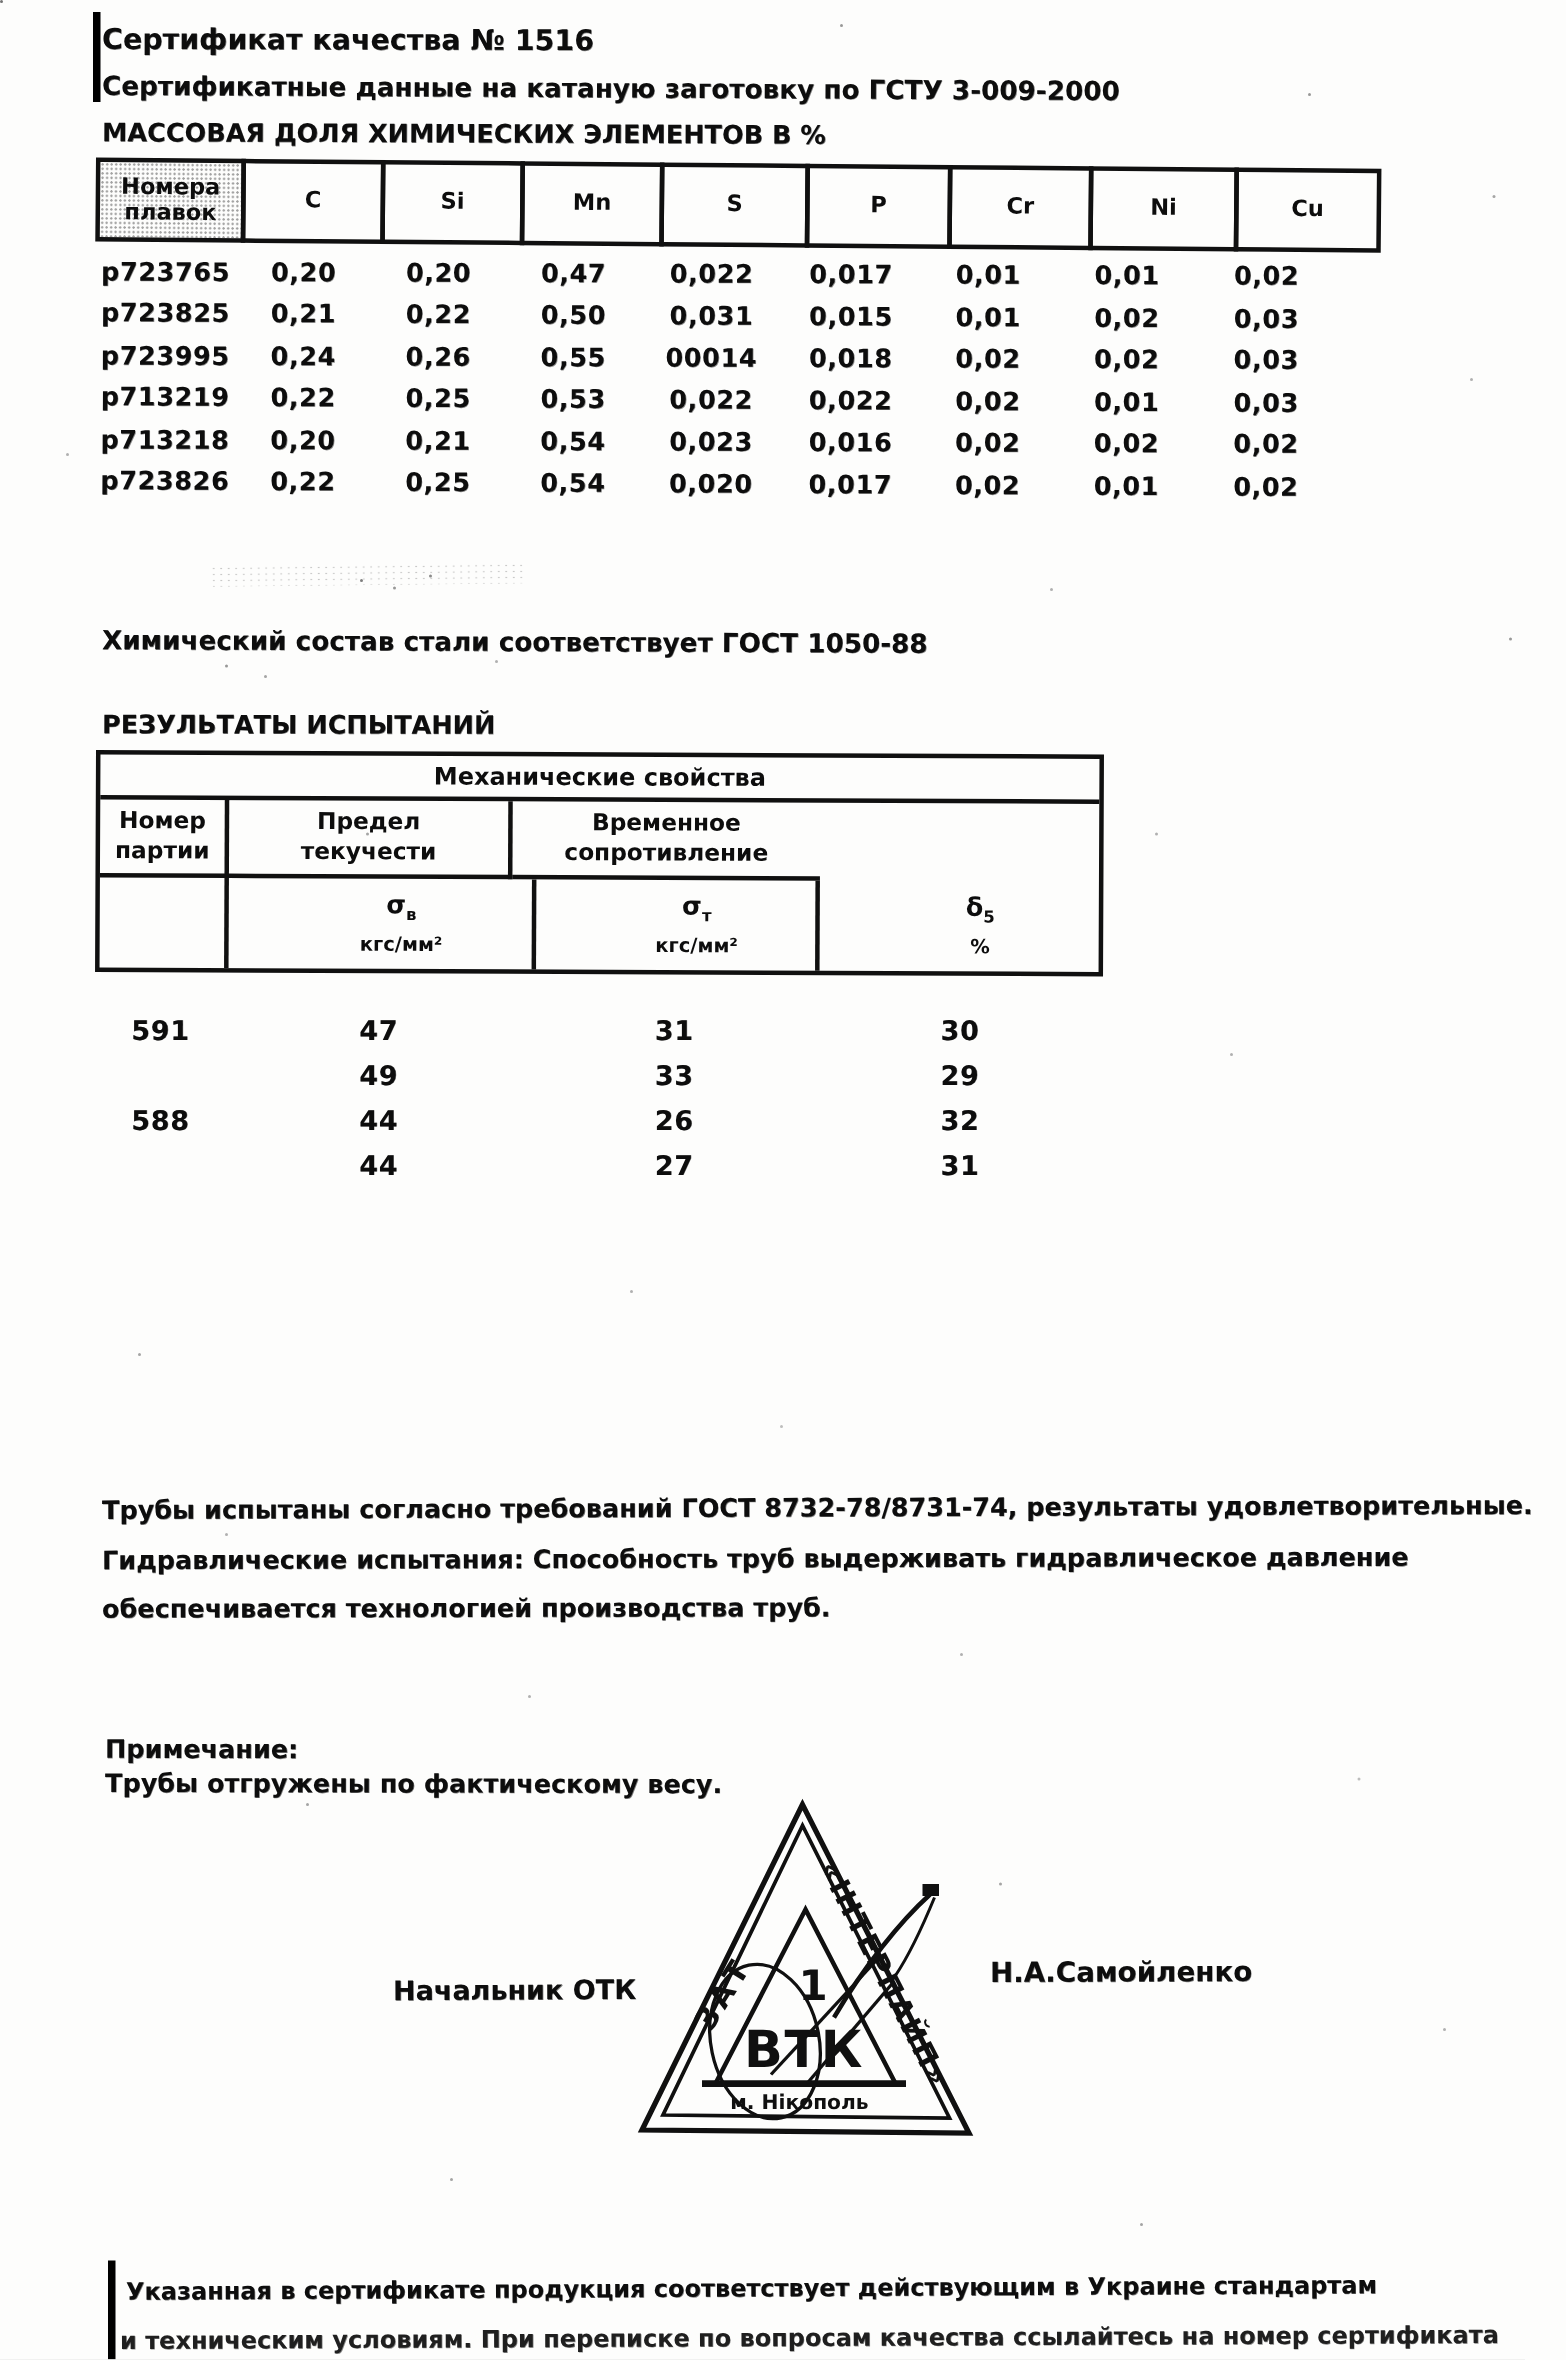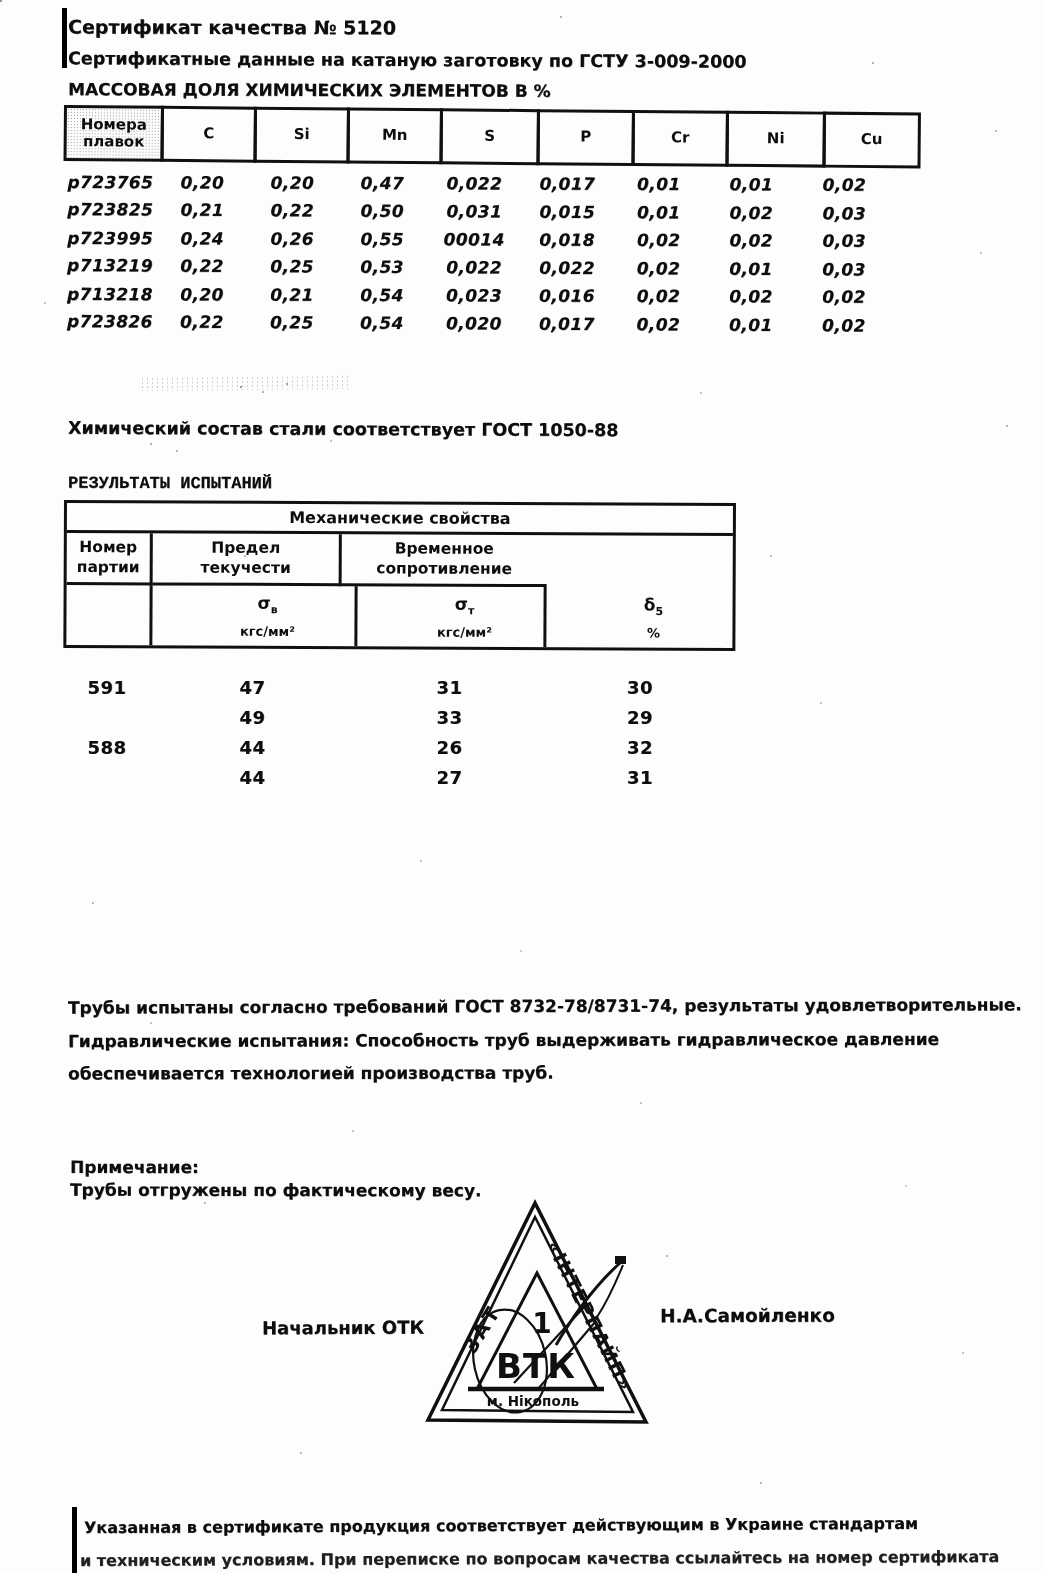--- a/index.html
+++ b/index.html
@@ -32,26 +32,26 @@
   }
   .chem-head .hc.first {
     margin-left:0;
     background-image:radial-gradient(rgba(70,70,70,0.5) 0.7px, transparent 0.9px);
     background-size:3px 3px;
   }
   .w0{width:94px}.w1{width:90px}.w2{width:90px}.w3{width:90px}.w4{width:94px}
   .w5{width:92px}.w6{width:91px}.w7{width:94px}.w8{width:92px}
   .chem-body { margin-top:7px; transform:rotate(-0.3deg); transform-origin:left top; }
   .crow { display:flex; height:28px; align-items:center; font-size:17px; font-weight:bold; letter-spacing:0.4px; }
-  .crow .cc { text-align:center; text-shadow:0.4px 0.4px 0 rgba(0,0,0,0.45);font-style:italic; }
+  .crow .cc { text-align:center; text-shadow:0.4px 0.4px 0 rgba(0,0,0,0.45); }
   .crow .cc.first { text-align:left; padding-left:4px; box-sizing:border-box; }
   .crow:nth-child(even) { transform:rotate(0.12deg); }
 
   #gostline { left:68px; top:419px; font-size:17.5px; transform:rotate(0.25deg); }
-  #restitle { left:68px; top:474px; font-size:17px; transform:rotate(0.1deg);font-family:Liberation Mono, monospace; }
+  #restitle { left:68px; top:474px; font-size:17px; transform:rotate(0.1deg); }
 
   
   .mech { position:absolute; left:64px; top:500px; width:672px; border:3px solid #101010;
           transform:rotate(0.25deg); transform-origin:left top; box-sizing:border-box; }
   .mech-group { height:27px; line-height:27px; border-bottom:3px solid #101010;
                 text-align:center; font-size:16px; font-weight:bold; }
   .mech-cols { display:flex; }
   .mech-cols .mc { border-right:3px solid #101010; border-bottom:3px solid #101010;
     height:52px; display:flex; align-items:center; justify-content:center;
     text-align:center; font-size:15.5px; font-weight:bold; line-height:1.25; box-sizing:border-box; }
@@ -112,21 +112,21 @@
 </head>
 <body>
 
 <div class="page">
 
   <div class="noise"></div>
   <div class="smudge"></div>
   <div class="vbar vbar-top"></div>
   <div class="vbar vbar-bottom"></div>
 
-  <div class="abs scan" id="title">Сертификат качества №  5120</div>
+  <div class="abs scan" id="title">Сертификат качества №  1516</div>
   <div class="abs scan" id="subtitle">Сертификатные данные на катаную заготовку по ГСТУ 3-009-2000</div>
   <div class="abs scan" id="sec1">МАССОВАЯ ДОЛЯ ХИМИЧЕСКИХ ЭЛЕМЕНТОВ В %</div>
 
   <div class="chem">
     <div class="chem-head">
       <div class="hc first w0 pre">Номера
 плавок</div>
       <div class="hc w1">C</div>
       <div class="hc w2">Si</div>
       <div class="hc w3">Mn</div>

